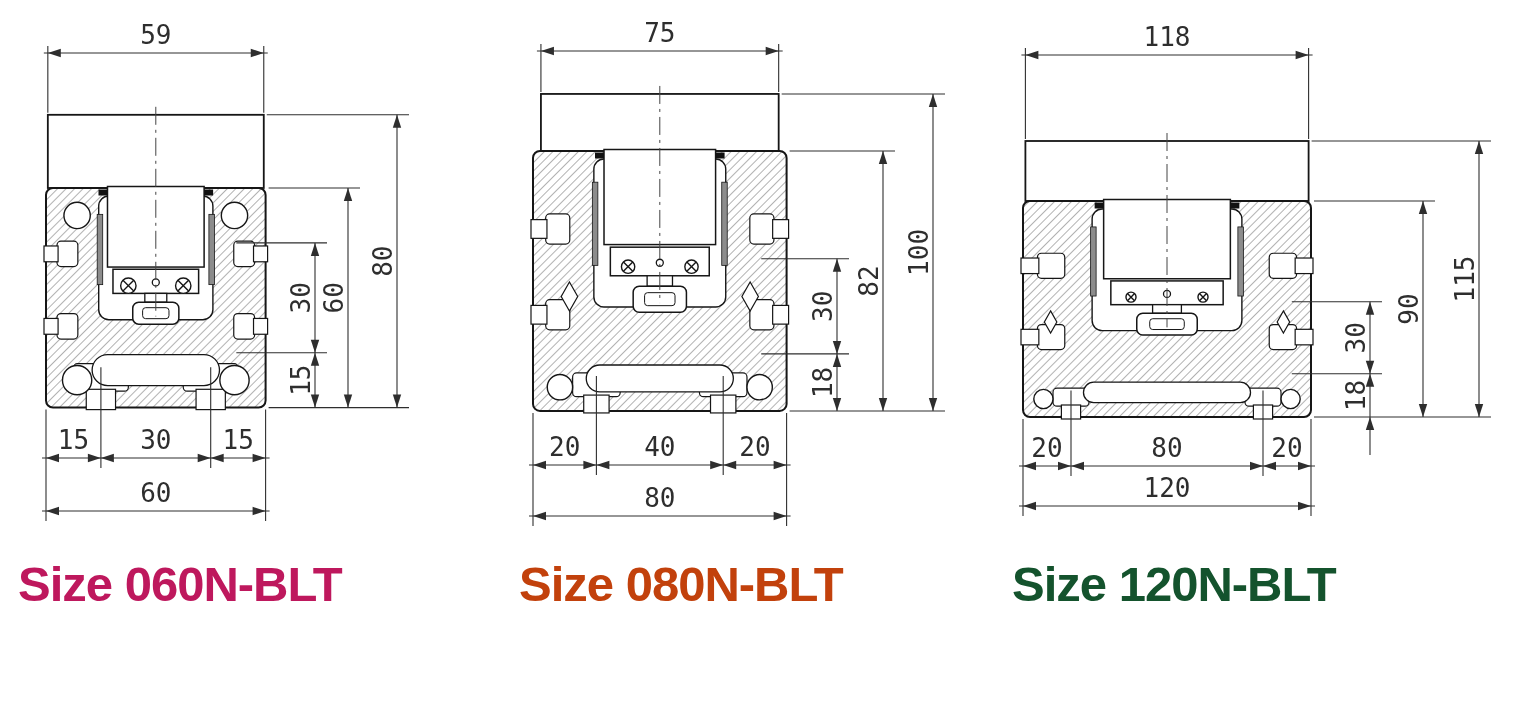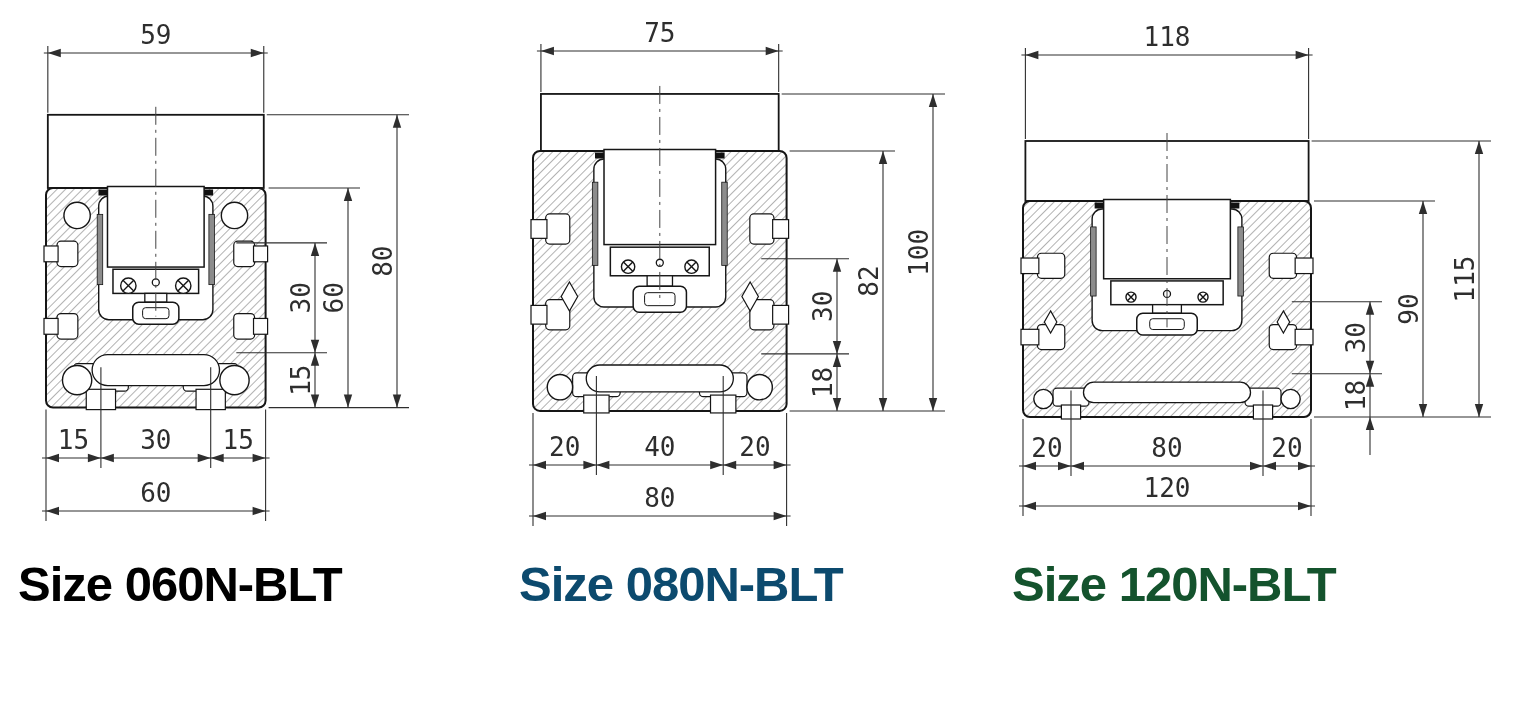--- a/index.html
+++ b/index.html
@@ -277,16 +277,16 @@
         <text x="1167" y="449" fill="#2e2e2e" text-anchor="middle">80</text>
         <polygon points="1263,458 1276,453.8 1276,462.2" fill="#2e2e2e"></polygon>
         <polygon points="1311,458 1298,453.8 1298,462.2" fill="#2e2e2e"></polygon>
         <text x="1287" y="449" fill="#2e2e2e" text-anchor="middle">20</text>
         <line x1="1019" y1="498" x2="1315" y2="498" stroke="#2e2e2e" stroke-width="1.1"></line>
         <polygon points="1023,498 1036,493.8 1036,502.2" fill="#2e2e2e"></polygon>
         <polygon points="1311,498 1298,493.8 1298,502.2" fill="#2e2e2e"></polygon>
         <text x="1167" y="489" fill="#2e2e2e" text-anchor="middle">120</text>
       </g>
     </svg>
-  <div class="size-title" id="title-0" style="left: 18px; top: 548px; color: #000000;">Size 060N-BLT</div>
-  <div class="size-title" id="title-1" style="left: 519px; top: 548px; color: #0c4a6e;">Size 080N-BLT</div>
+  <div class="size-title" id="title-0" style="left: 18px; top: 548px; color: #be185d;">Size 060N-BLT</div>
+  <div class="size-title" id="title-1" style="left: 519px; top: 548px; color: #c2410c;">Size 080N-BLT</div>
   <div class="size-title" id="title-2" style="left: 1012px; top: 548px; color: #14532d;">Size 120N-BLT</div>
 </div>
 
 </body></html>

